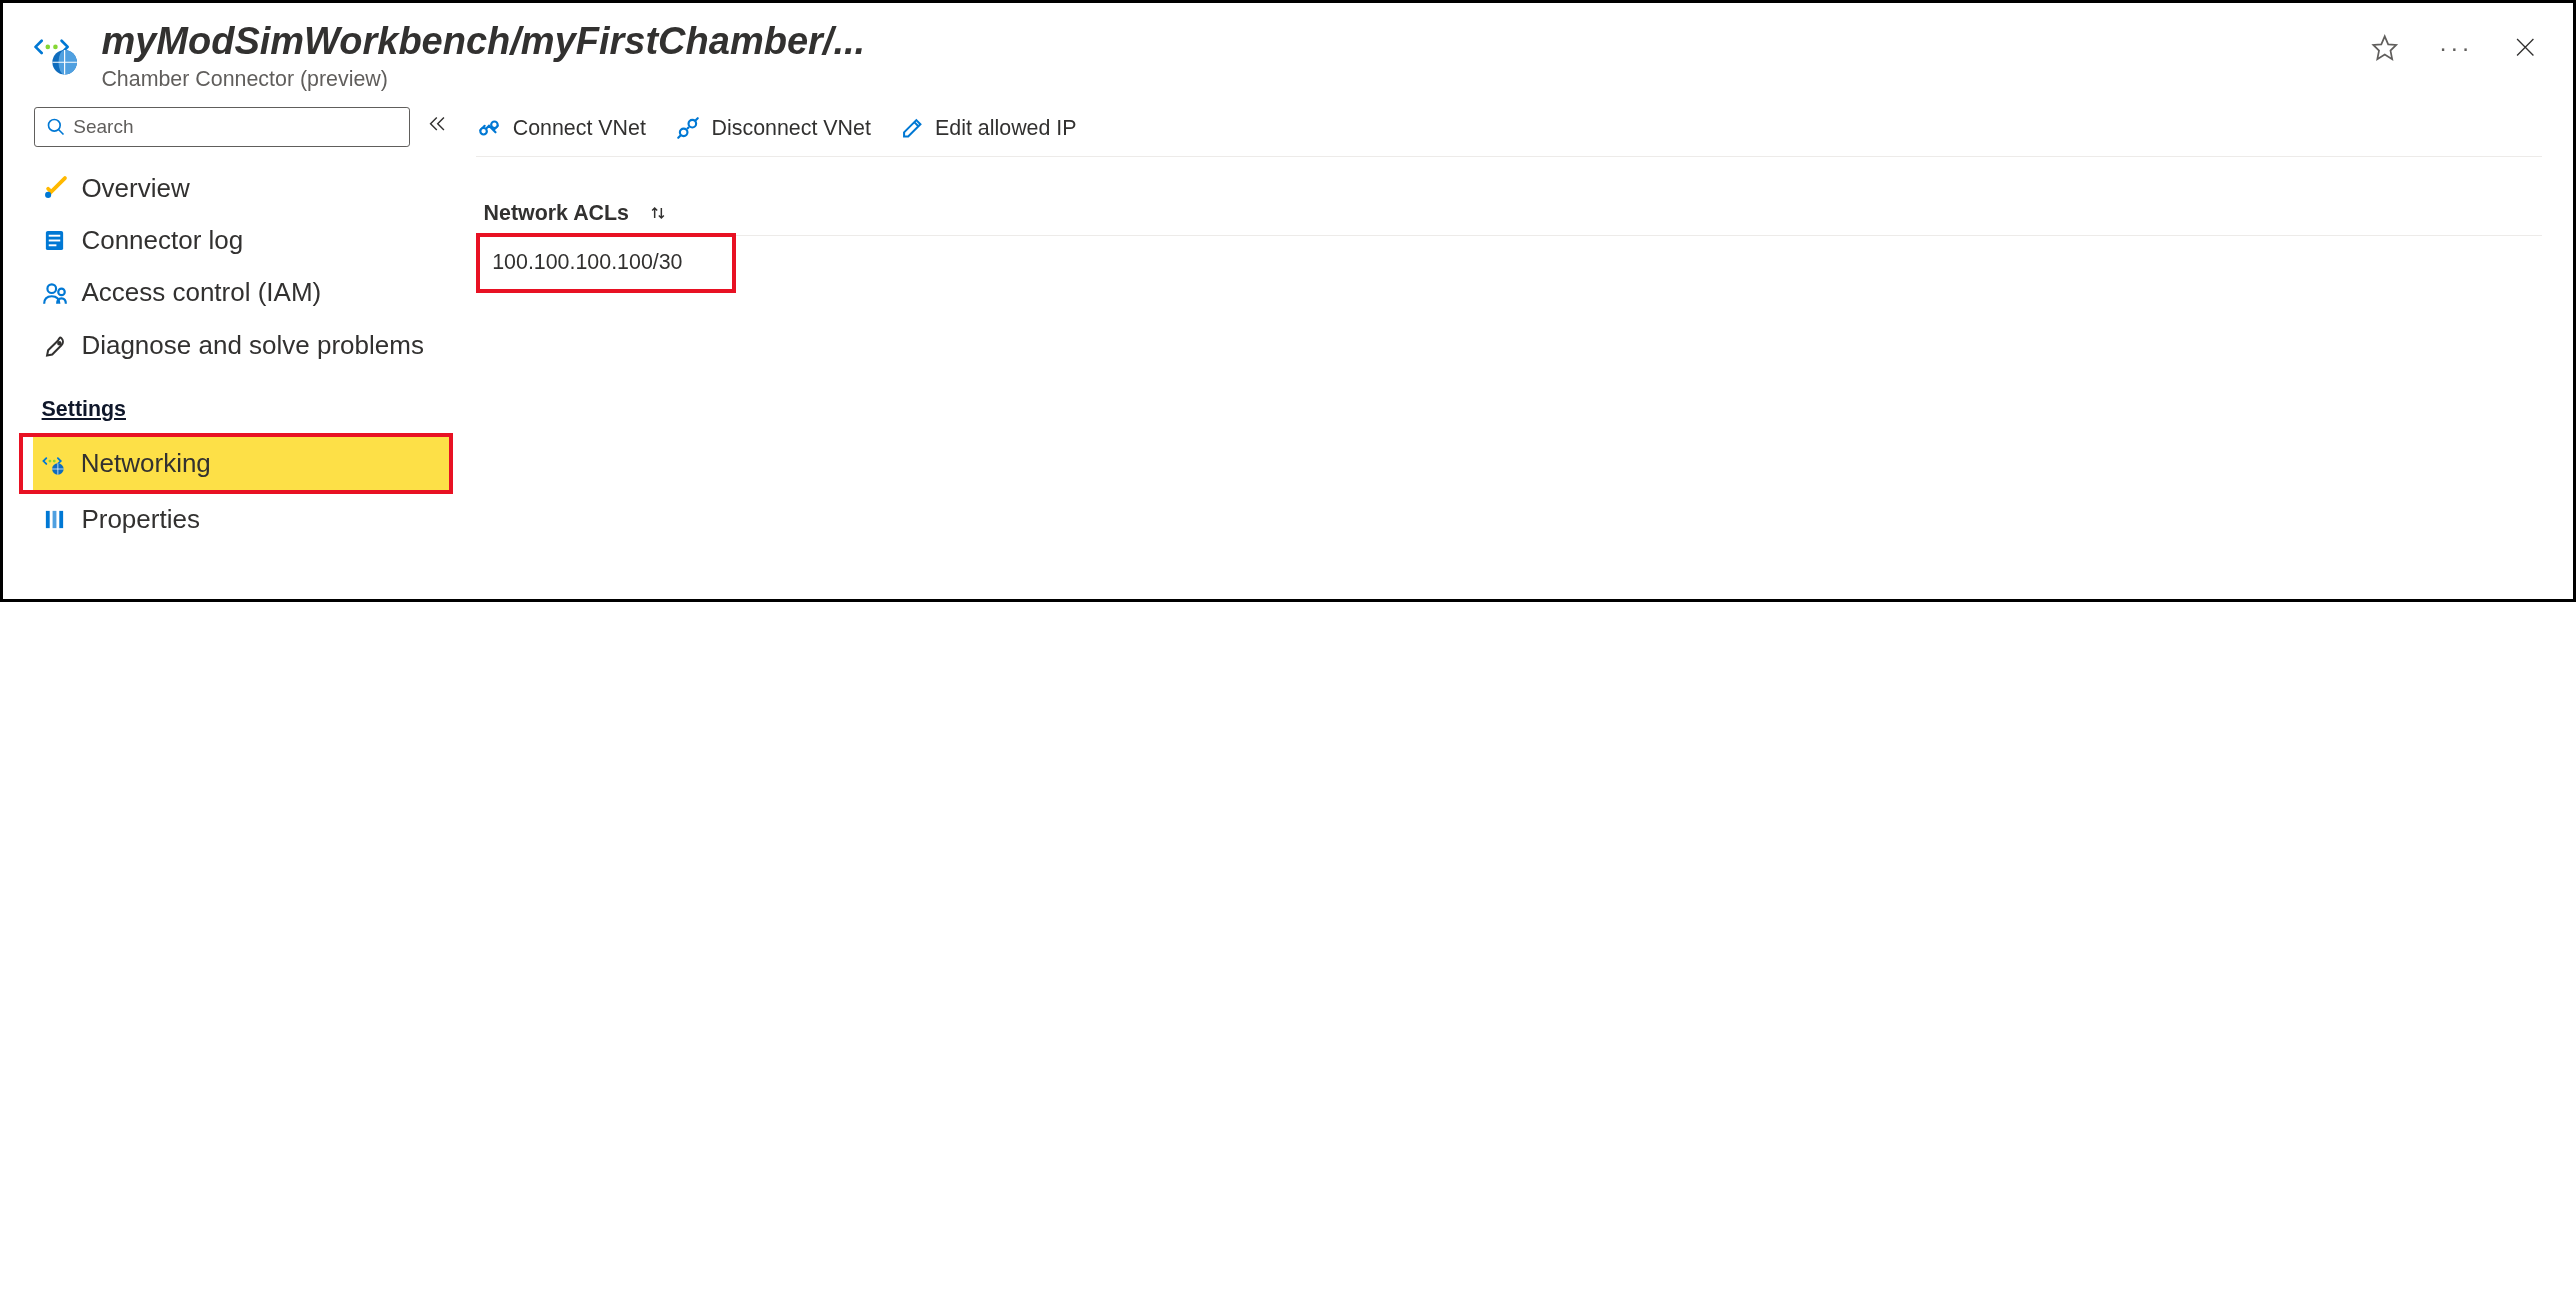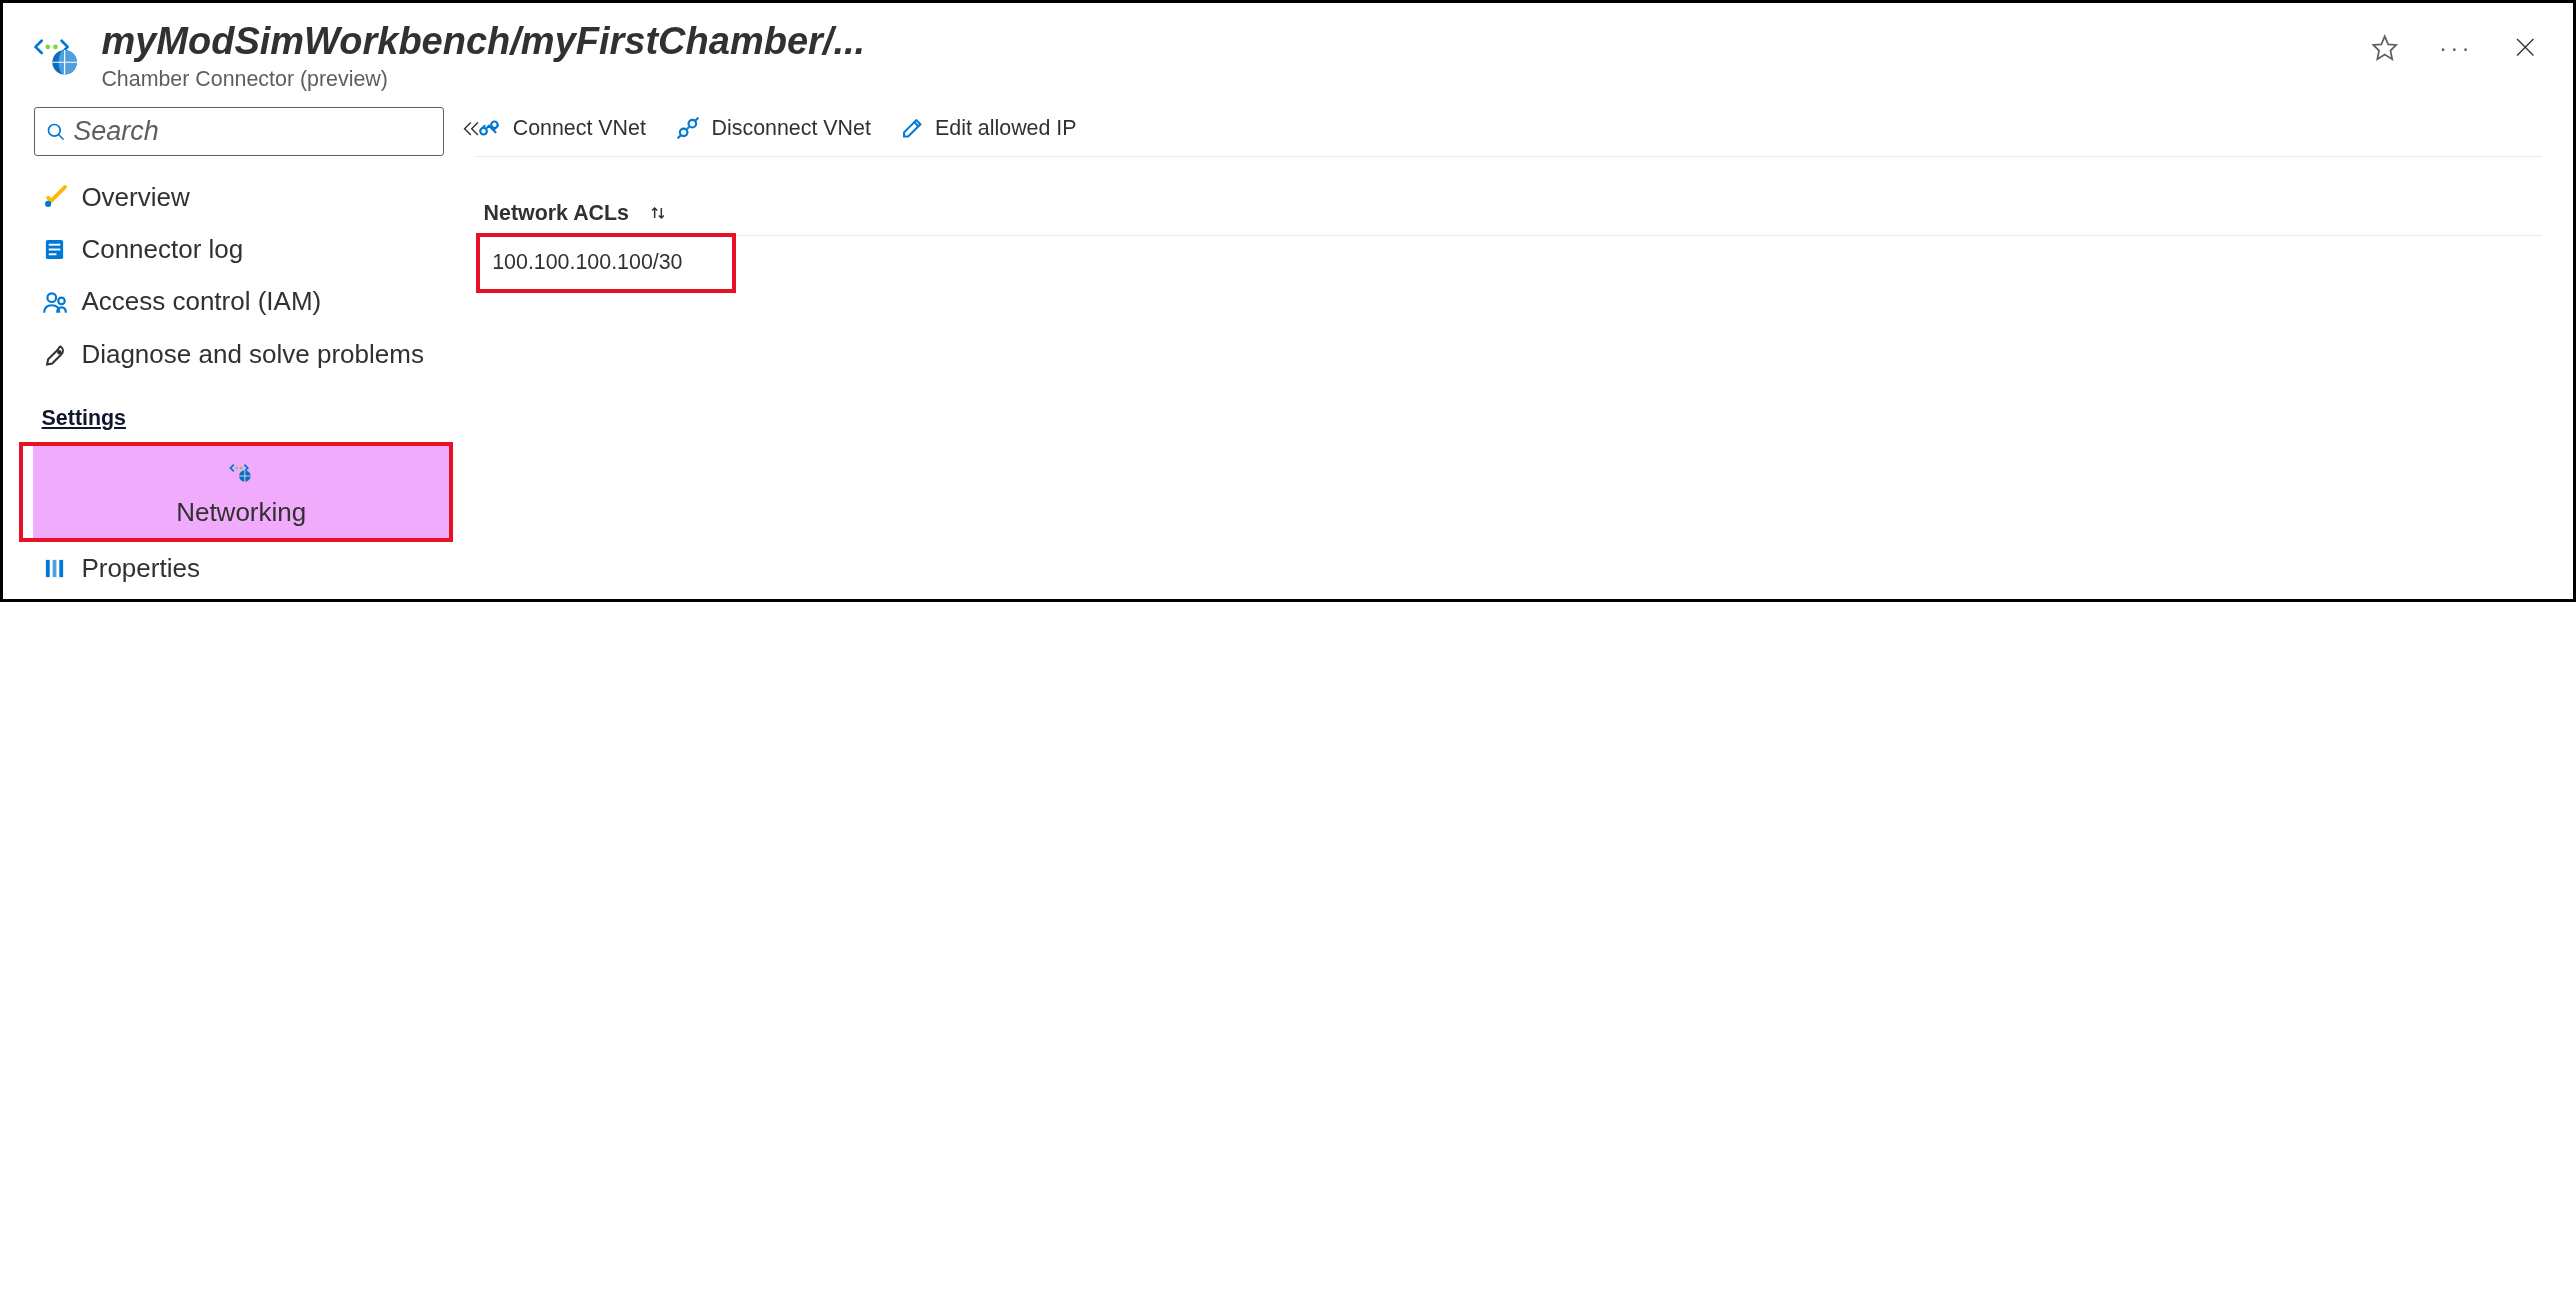--- a/index.html
+++ b/index.html
@@ -9,29 +9,29 @@
     .header-icon { flex-shrink: 0; margin-top: 6.1px; }
     .header-title-wrap { flex: 1 1 auto; min-width: 0; }
     .page-title { font-size: 38px; font-weight: 600; color: #323130; white-space: nowrap; overflow: hidden; text-overflow: ellipsis; line-height: 1.1; font-style: italic; }
     .page-subtitle { font-size: 21.4px; color: #605e5c; margin-top: 4px; }
     .header-actions { display: flex; align-items: center; gap: 31px; margin-left: auto; margin-top: 7.6px; }
     .header-act-btn { cursor: pointer; color: #605e5c; display: flex; align-items: center; justify-content: center; padding: 4.6px; }
     .body { display: flex; gap: 23px; flex: 1 1 auto; min-height: 0; }
     .sidebar { width: 419px; flex-shrink: 0; }
     .search-row { display: flex; align-items: center; gap: 12.2px; margin-bottom: 15.3px; }
     .search-box { flex: 1; display: flex; align-items: center; gap: 7.6px; border: 1.5px solid #605e5c; border-radius: 3.1px; padding: 7.6px 10.7px; }
-    .search-box input { border: none; outline: none; font-size: 27px; flex: 1; color: #323130; background: transparent; font-style: italic; }
+    .search-box input { border: none; outline: none; font-size: 19px; flex: 1; color: #323130; background: transparent; }
     .search-box input::placeholder { color: #605e5c; }
     .collapse-btn { cursor: pointer; color: #323130; padding: 4.6px; }
     .nav-item { display: flex; align-items: center; gap: 13.8px; padding: 10.7px 7.6px; cursor: pointer; font-size: 26px; color: #323130; }
     .nav-item.selected { background: #f3f2f1; }
     .nav-icon { width: 26px; height: 26px; flex-shrink: 0; display: flex; align-items: center; justify-content: center; }
     .section-label { font-size: 21.4px; font-weight: 600; color: #0f172a; padding: 26px 7.6px 10.7px; text-decoration: underline; }
     .highlight-nav { border: 4.6px solid #e81123; margin-left: -15.3px; padding-left: 10.7px; }
-    .highlight-nav .nav-item { background: #f0abfc; flex-direction: column; }
+    .highlight-nav .nav-item { background: #fde047; }
     .main { flex: 1 1 auto; min-width: 0; }
     .toolbar { display: flex; align-items: center; gap: 29px; padding: 7.6px 0 15.3px; border-bottom: 1.5px solid #edebe9; }
     .tbtn { display: flex; align-items: center; gap: 10.7px; cursor: pointer; font-size: 21.4px; color: #323130; }
     .tbtn svg { flex-shrink: 0; }
     .table-wrap { margin-top: 34px; }
     .col-header { display: flex; align-items: center; gap: 19px; font-weight: 600; font-size: 21.4px; padding: 9.2px 7.6px; border-bottom: 1.5px solid #edebe9; cursor: pointer; }
     .highlight-cell { border: 4.6px solid #e81123; display: inline-block; padding: 13.8px 31px 13.8px 12.2px; min-width: 260px; }
     .highlight-row-wrap { margin-top: -3.1px; }
   </style>
 </head>

